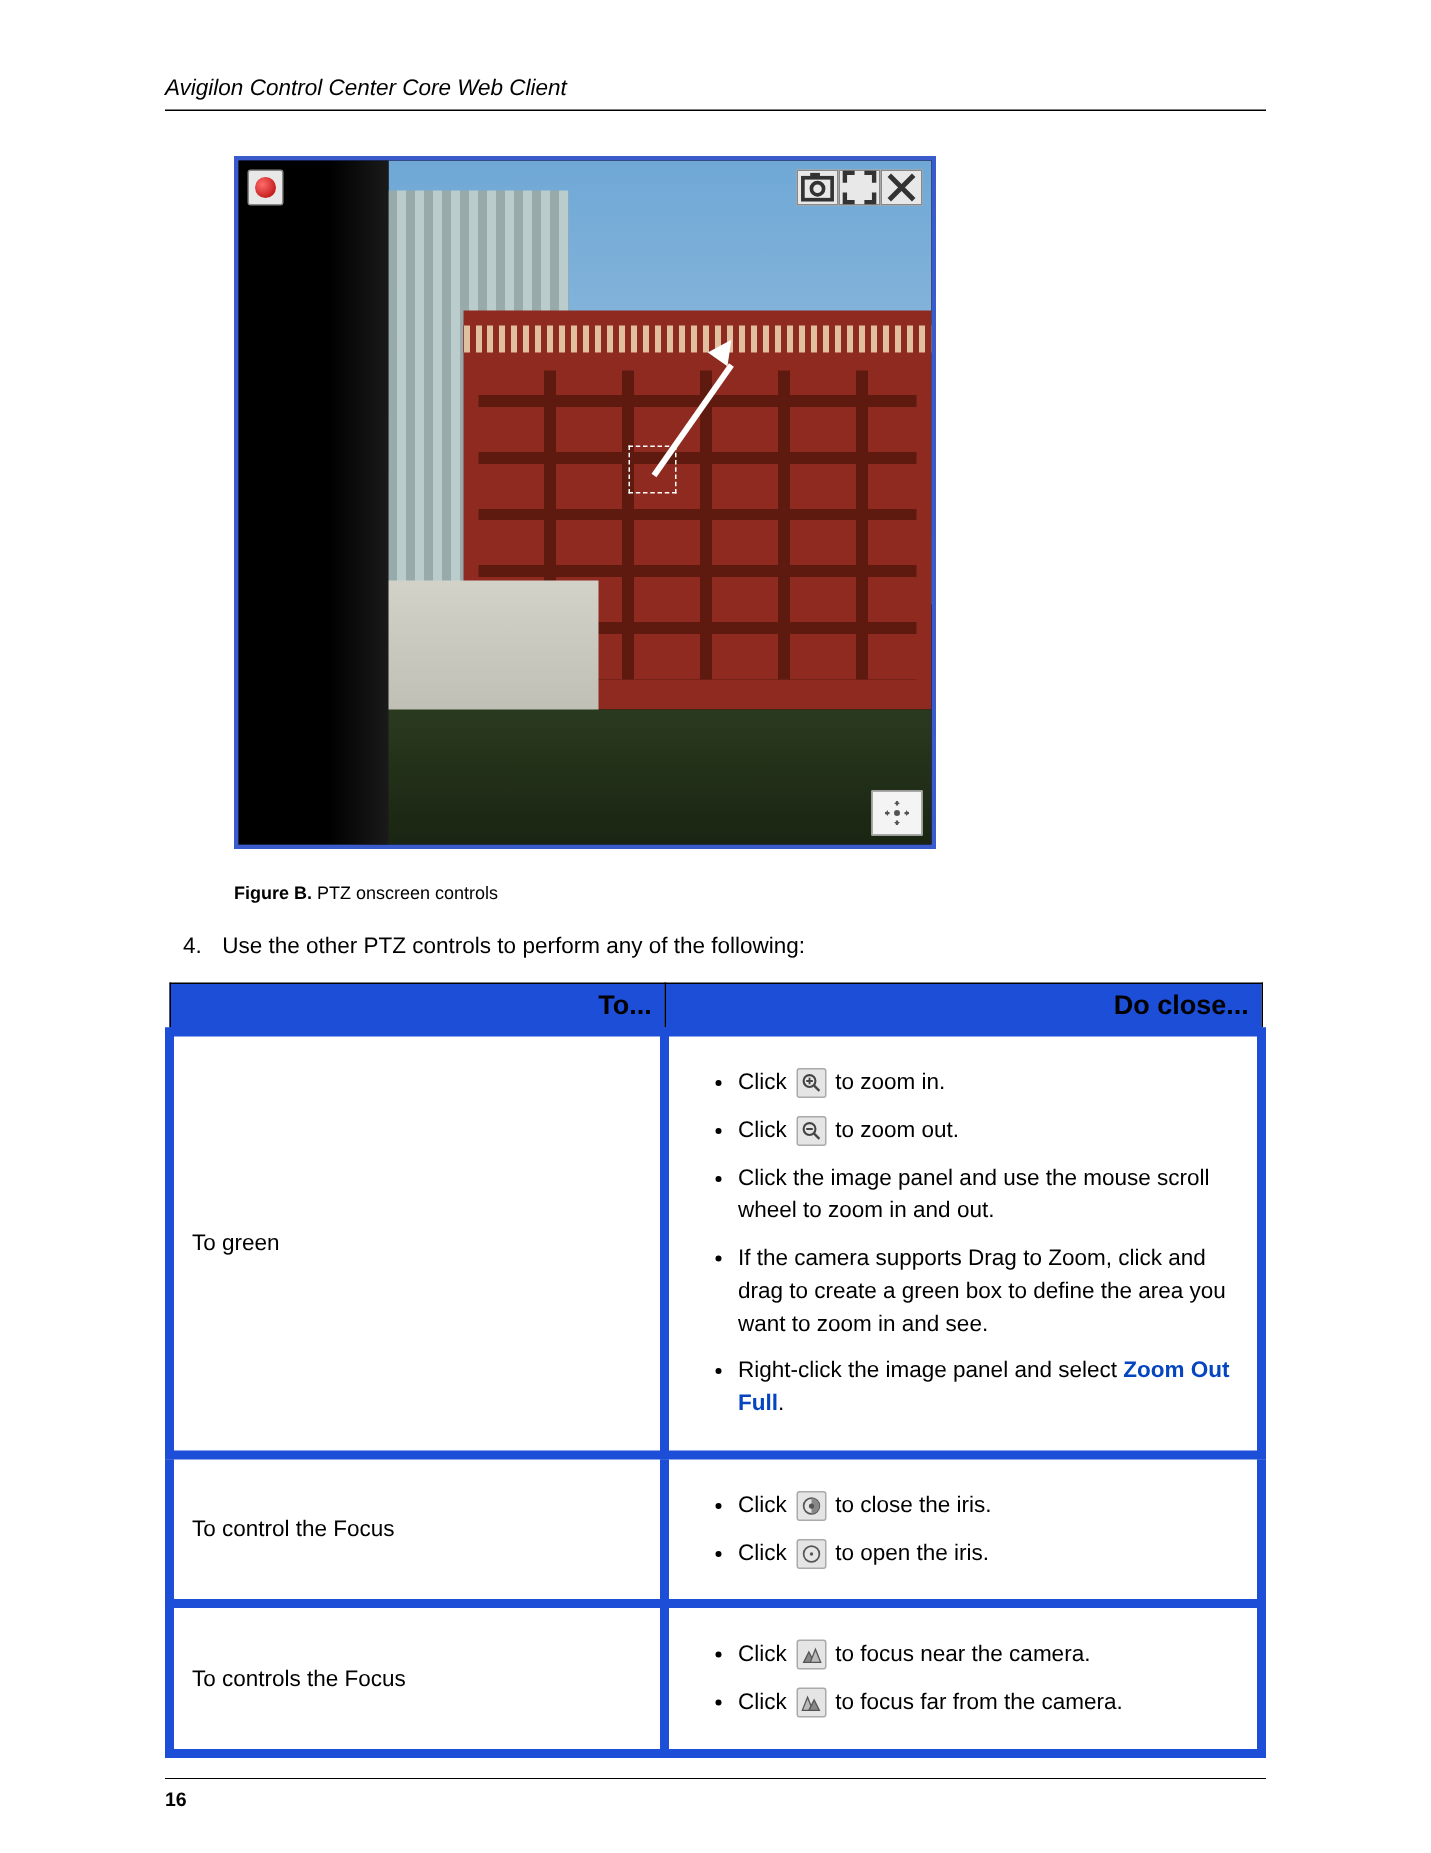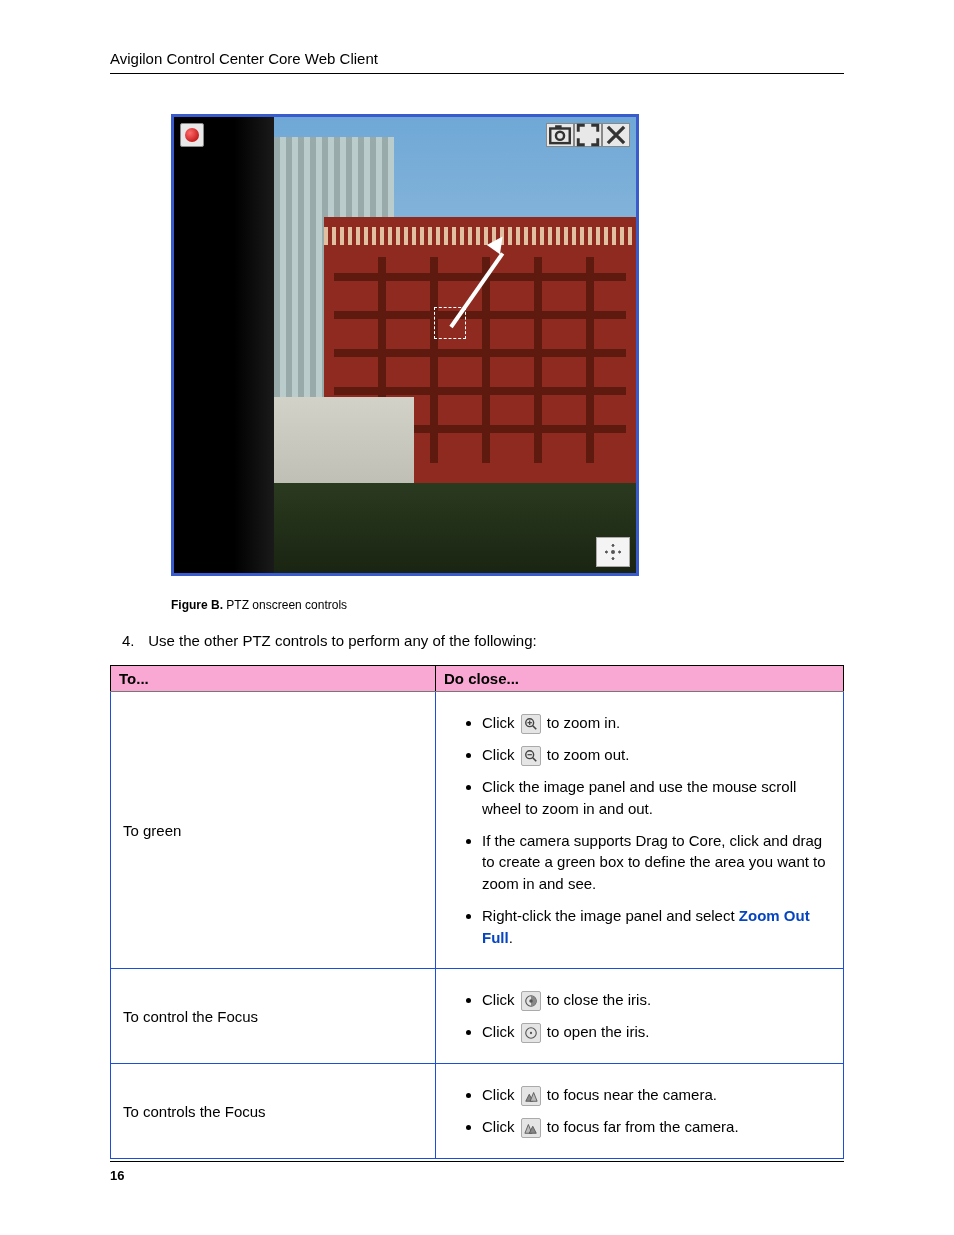--- a/index.html
+++ b/index.html
@@ -6,27 +6,28 @@
     font-family: "Segoe UI", Tahoma, Geneva, sans-serif;
     font-size: 15px;
     color: #000;
     margin: 0;
     padding: 50px 110px 60px 110px;
     width: 954px;
     box-sizing: border-box;
     background: #fff;
   }
   .header-line {
+    font-style: italic;
     font-size: 15px;
     border-bottom: 1px solid #000;
     padding-bottom: 6px;
-    margin-bottom: 40px;
+    margin-bottom: 30px;
   }
   .figure-wrap {
-    margin-left: 61px;
+    margin-left: 46px;
     margin-bottom: 18px;
   }
   .video-panel {
     width: 462px;
     height: 456px;
     background: #000;
     border: 3px solid #3a5bcc;
     position: relative;
     overflow: hidden;
   }
@@ -145,30 +146,30 @@
     margin: 20px 0 16px 0;
     padding-left: 40px;
   }
   .step .num { display:inline-block; width: 22px; margin-left:-28px; }
   table.ptz {
     border-collapse: collapse;
     width: 100%;
     margin-top: 8px;
   }
   table.ptz th {
-    background: #f9a8d4;
-    text-align: left;
+    background: #1d4ed8;
+    text-align: right;
     font-weight: bold;
     padding: 4px 8px;
     border: 1px solid #000;
     border-bottom: 1px solid #777;
-    font-size: 15px;
+    font-size: 18px;
   }
   table.ptz td {
-    border: 1px solid #1d4ed8;
+    border: 6px solid #1d4ed8;
     padding: 10px 12px;
     vertical-align: middle;
     font-size: 15px;
   }
   table.ptz td.left {
     width: 300px;
     padding-left: 12px;
   }
   table.ptz ul {
     margin: 0; padding-left: 34px;
@@ -186,21 +187,21 @@
     vertical-align: middle;
     align-items: center;
     justify-content: center;
     margin: 0 2px;
   }
   .inline-icon svg { width:14px; height:14px; }
   .link-bold { color: #0645c0; font-weight: bold; }
   .footer {
     position: fixed;
     left: 110px; right: 110px;
-    bottom: 52px;
+    bottom: 28px;
     border-top: 1px solid #000;
     padding-top: 6px;
     font-size: 13px;
     font-weight: bold;
   }
 </style>
 </head>
 <body>
 
 <div class="header-line">Avigilon Control Center Core Web Client</div>
@@ -280,21 +281,21 @@
                 </svg>
               </span> to zoom in.</li>
             <li>Click <span class="inline-icon">
                 <svg viewBox="0 0 16 16">
                   <circle cx="6.5" cy="6.5" r="4.5" fill="none" stroke="#444" stroke-width="1.6"></circle>
                   <line x1="10" y1="10" x2="14" y2="14" stroke="#444" stroke-width="1.8"></line>
                   <line x1="4" y1="6.5" x2="9" y2="6.5" stroke="#444" stroke-width="1.4"></line>
                 </svg>
               </span> to zoom out.</li>
             <li>Click the image panel and use the mouse scroll wheel to zoom in and out.</li>
-            <li>If the camera supports Drag to Core, click and drag to create a green box to define the area you want to zoom in and see.</li>
+            <li>If the camera supports Drag to Zoom, click and drag to create a green box to define the area you want to zoom in and see.</li>
             <li>Right-click the image panel and select <span class="link-bold">Zoom Out Full</span>.</li>
           </ul>
         </td>
       </tr>
       <tr>
         <td class="left">To control the Focus</td>
         <td>
           <ul>
             <li>Click <span class="inline-icon">
                 <svg viewBox="0 0 16 16">

